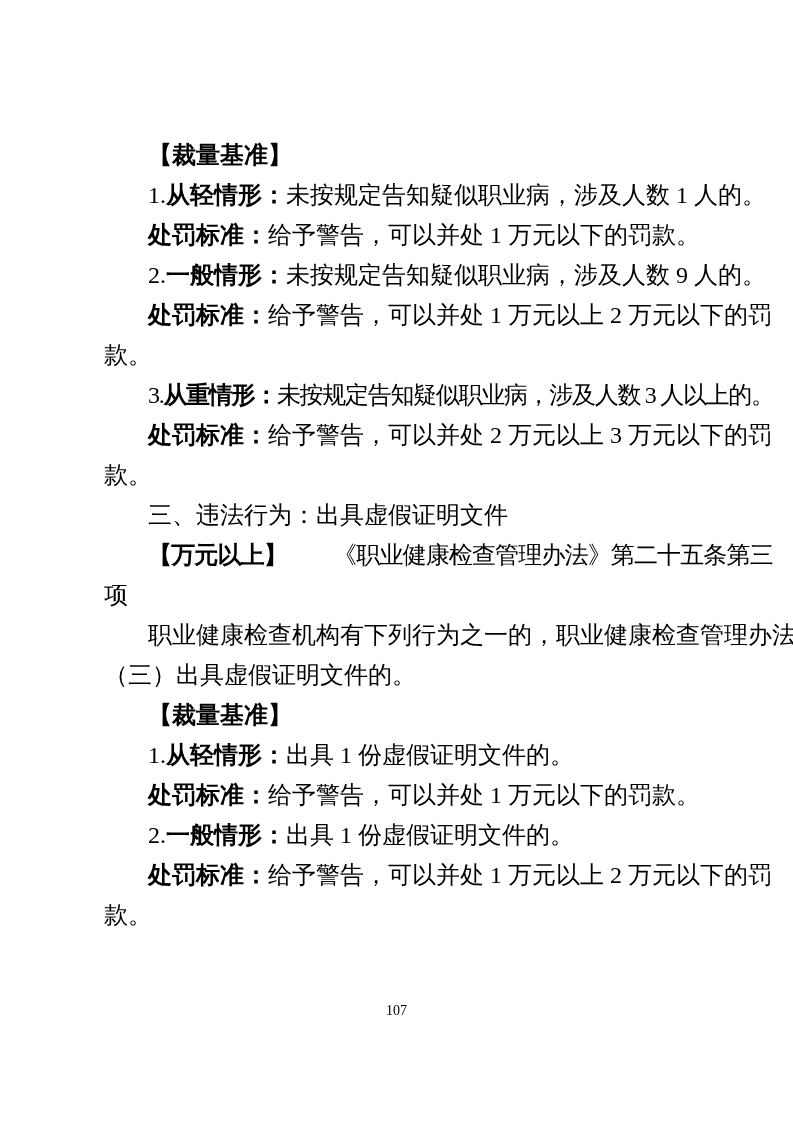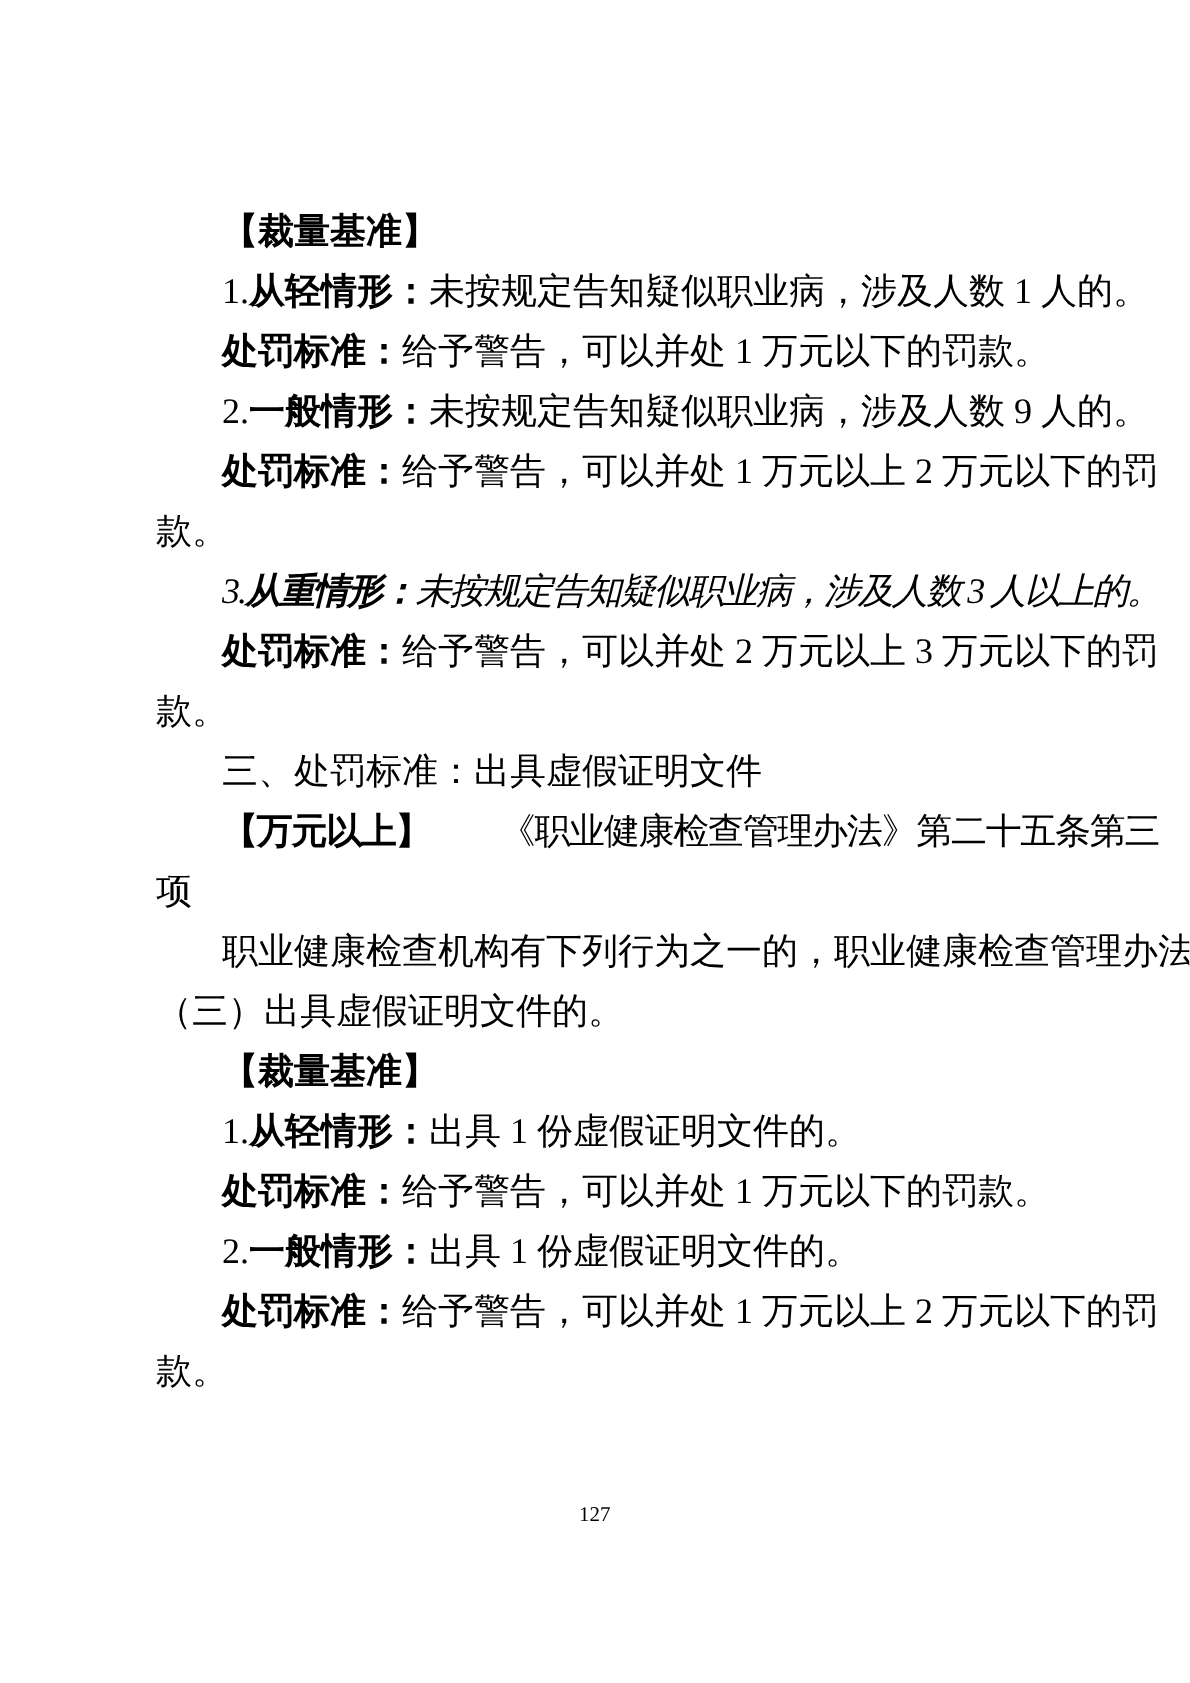--- a/index.html
+++ b/index.html
@@ -52,29 +52,29 @@
 <body>
 
 <div class="page">
   <div class="doc-body" id="doc-body">
       <div class="line indent"><span class="run bold">【裁量基准】</span></div>
       <div class="line indent"><span class="run">1.</span><span class="run bold">从轻情形：</span><span class="run">未按规定告知疑似职业病，涉及人数 1 人的。</span></div>
       <div class="line indent"><span class="run bold">处罚标准：</span><span class="run">给予警告，可以并处 1 万元以下的罚款。</span></div>
       <div class="line indent"><span class="run">2.</span><span class="run bold">一般情形：</span><span class="run">未按规定告知疑似职业病，涉及人数 9 人的。</span></div>
       <div class="line indent"><span class="run bold">处罚标准：</span><span class="run">给予警告，可以并处 1 万元以上 2 万元以下的罚</span></div>
       <div class="line"><span class="run">款。</span></div>
-      <div class="line indent" style="letter-spacing: -1.3px; font-style: italic;"><span class="run">3.</span><span class="run bold">从重情形：</span><span class="run">未按规定告知疑似职业病，涉及人数 3 人以上的。</span></div>
+      <div class="line indent" style="letter-spacing: -1.3px;"><span class="run">3.</span><span class="run bold">从重情形：</span><span class="run">未按规定告知疑似职业病，涉及人数 3 人以上的。</span></div>
       <div class="line indent"><span class="run bold">处罚标准：</span><span class="run">给予警告，可以并处 2 万元以上 3 万元以下的罚</span></div>
       <div class="line"><span class="run">款。</span></div>
-      <div class="line indent"><span class="run">三、处罚标准：出具虚假证明文件</span></div>
+      <div class="line indent"><span class="run">三、违法行为：出具虚假证明文件</span></div>
       <div class="line indent" style="letter-spacing: -0.86px;"><span class="run bold">【万元以上】</span><span class="run">　　《职业健康检查管理办法》第二十五条第三</span></div>
       <div class="line"><span class="run">项</span></div>
       <div class="line indent"><span class="run">职业健康检查机构有下列行为之一的，职业健康检查管理办法</span></div>
       <div class="line"><span class="run">（三）出具虚假证明文件的。</span></div>
       <div class="line indent"><span class="run bold">【裁量基准】</span></div>
       <div class="line indent"><span class="run">1.</span><span class="run bold">从轻情形：</span><span class="run">出具 1 份虚假证明文件的。</span></div>
       <div class="line indent"><span class="run bold">处罚标准：</span><span class="run">给予警告，可以并处 1 万元以下的罚款。</span></div>
       <div class="line indent"><span class="run">2.</span><span class="run bold">一般情形：</span><span class="run">出具 1 份虚假证明文件的。</span></div>
       <div class="line indent"><span class="run bold">处罚标准：</span><span class="run">给予警告，可以并处 1 万元以上 2 万元以下的罚</span></div>
       <div class="line"><span class="run">款。</span></div>
     </div>
-  <div class="page-number">127</div>
+  <div class="page-number">107</div>
 </div>
 
 </body></html>

